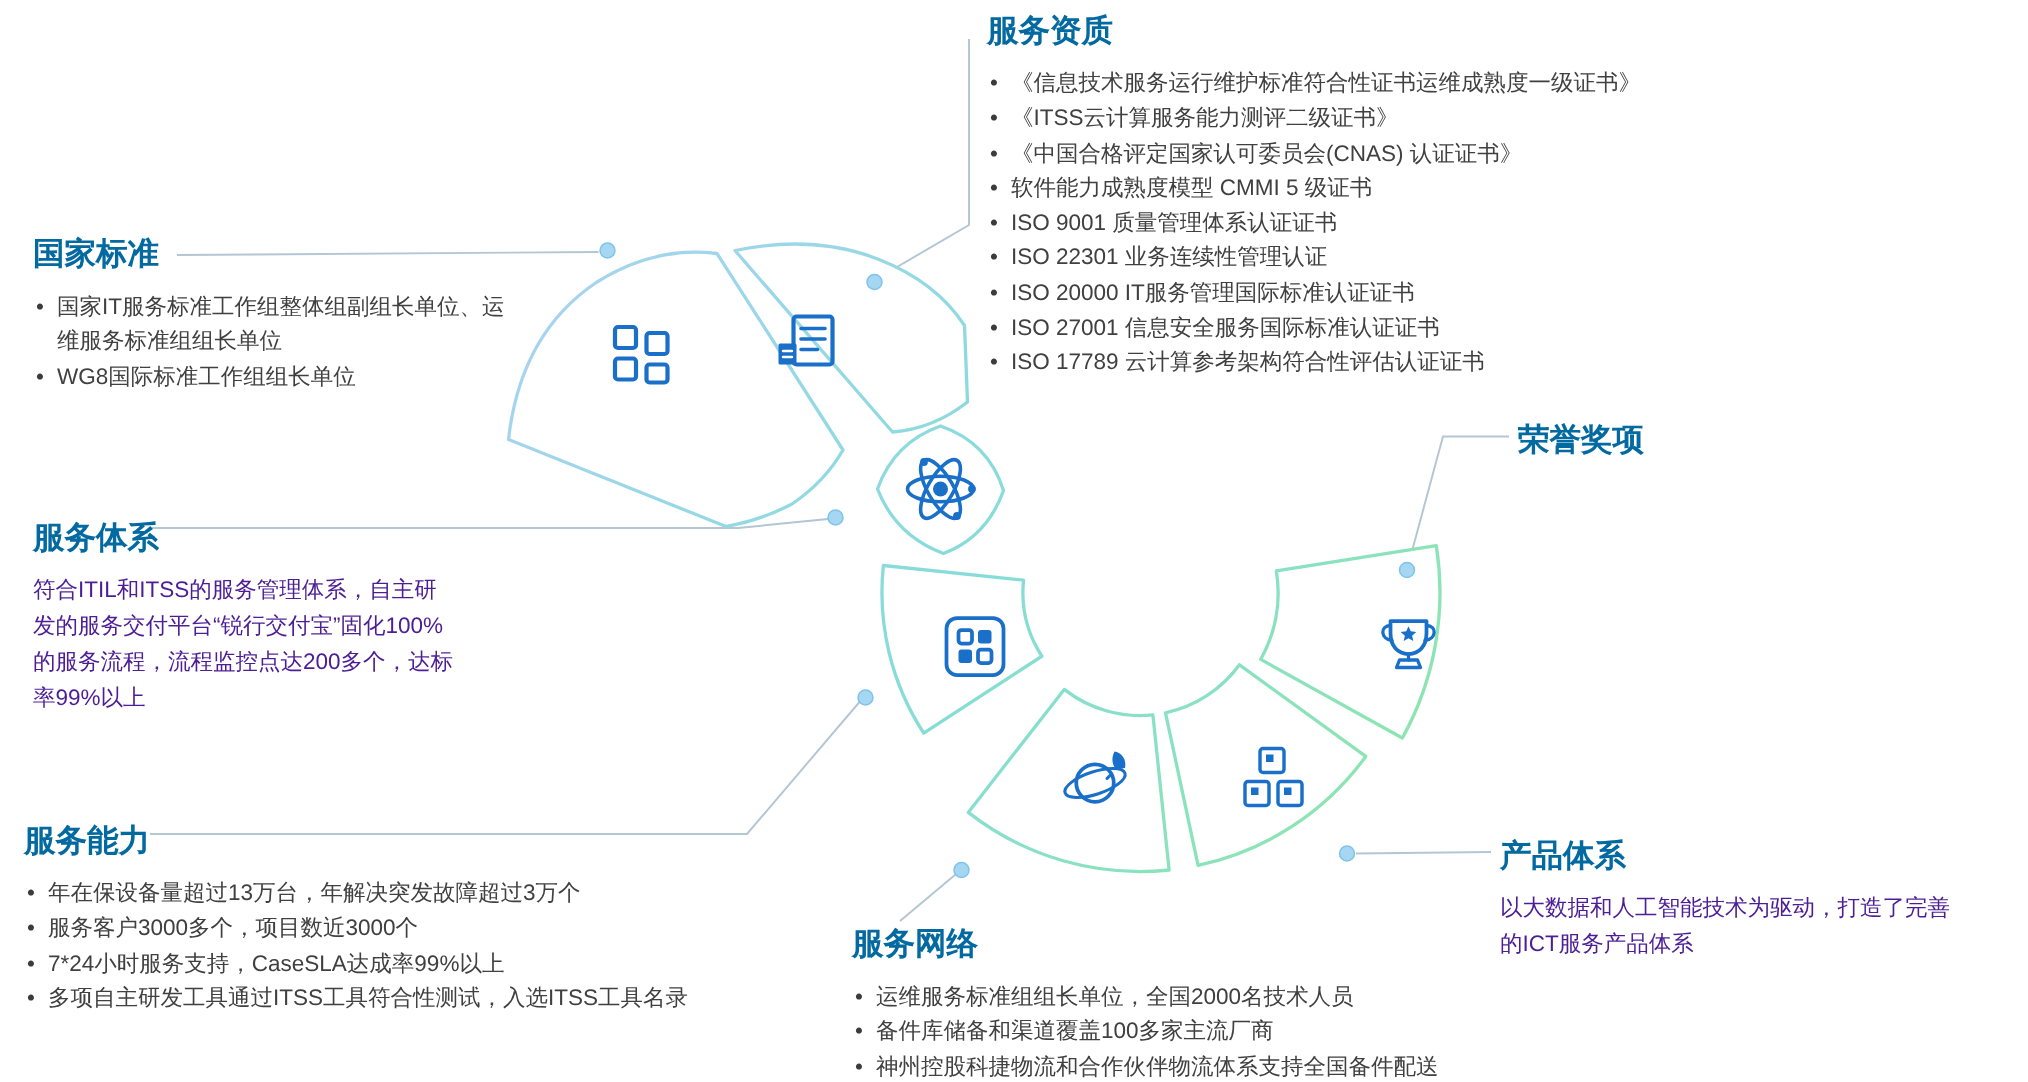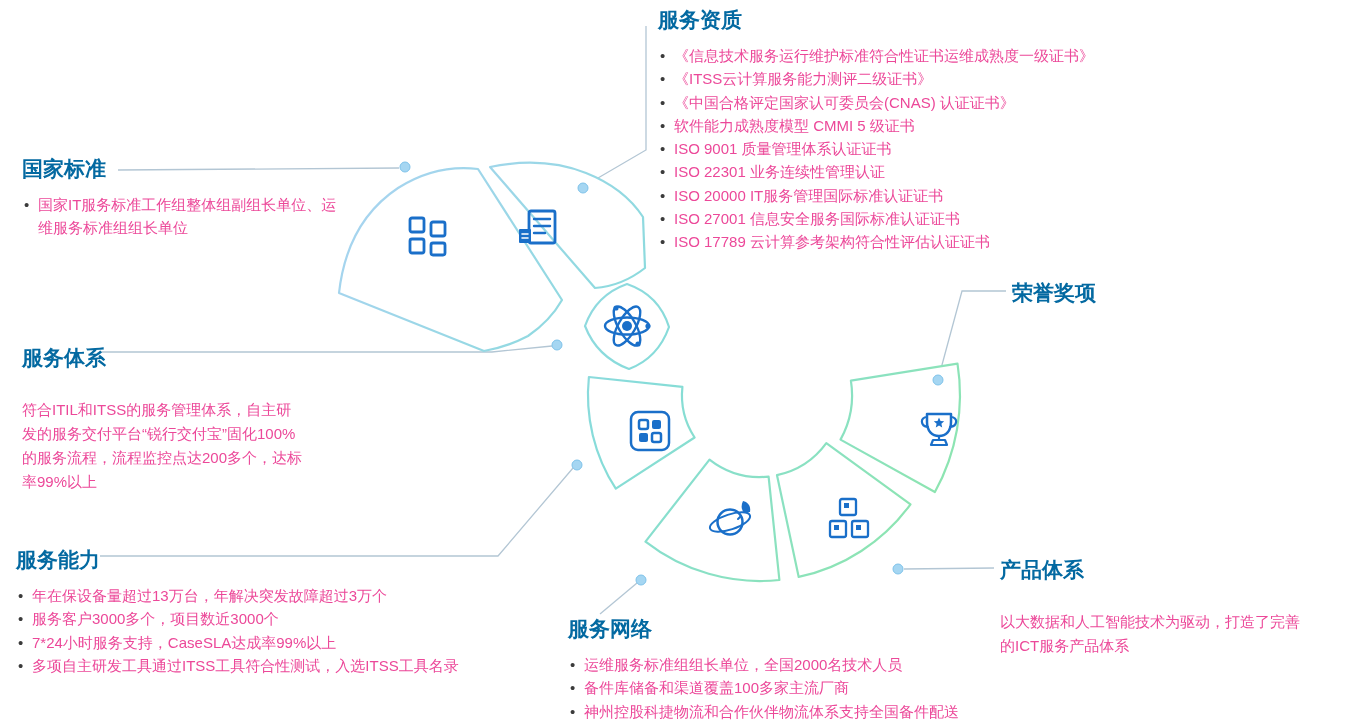--- a/index.html
+++ b/index.html
@@ -7,25 +7,25 @@
   body{
     width:1352px;height:721px;position:relative;overflow:hidden;
     font-family:"Liberation Sans","DejaVu Sans",sans-serif;
   }
   #stage{position:absolute;left:0;top:0;width:1352px;height:721px}
   svg#diagram{position:absolute;left:0;top:0;pointer-events:none}
   .section{position:absolute;z-index:5}
   .section h2{font-size:21px;font-weight:700;color:#0369a1}
   .section ul{list-style:none;margin-top:10px}
   .section li{
-    position:relative;padding-left:16px;font-size:15px;color:#ec4899;
+    position:relative;padding-left:16px;font-size:15px;color:#404040;
     line-height:1.55;
   }
   .section li::before{content:"•";position:absolute;left:2px;top:0;color:#3b3b3b}
-  .section p{margin-top:26px;font-size:15px;color:#ec4899;line-height:1.6}
+  .section p{margin-top:10px;font-size:15px;color:#4c1d95;line-height:1.6}
 </style>
 </head>
 <body>
 
 <div id="stage">
 
   <svg id="diagram" width="1352" height="721" viewBox="0 0 1352 721">
     <defs>
       <linearGradient id="ringGrad" gradientUnits="userSpaceOnUse" x1="340" y1="160" x2="975" y2="590">
         <stop offset="0" stop-color="#abd3f2"></stop>
@@ -123,20 +123,21 @@
       <circle cx="641" cy="580" r="5"></circle>
       <circle cx="898" cy="569" r="5"></circle>
     </g>
   </svg>
 
   <section class="section" style="left:22px;top:155px;width:315px">
     <h2>国家标准</h2>
     <ul>
 
     <li>国家IT服务标准工作组整体组副组长单位、运维服务标准组组长单位</li>
+        <li>WG8国际标准工作组组长单位</li>
       </ul>
   </section>
 
   <section class="section" style="left:658px;top:6px;width:580px">
     <h2>服务资质</h2>
     <ul>
 
     <li>《信息技术服务运行维护标准符合性证书运维成熟度一级证书》</li>
         <li>《ITSS云计算服务能力测评二级证书》</li>
         <li>《中国合格评定国家认可委员会(CNAS) 认证证书》</li>

